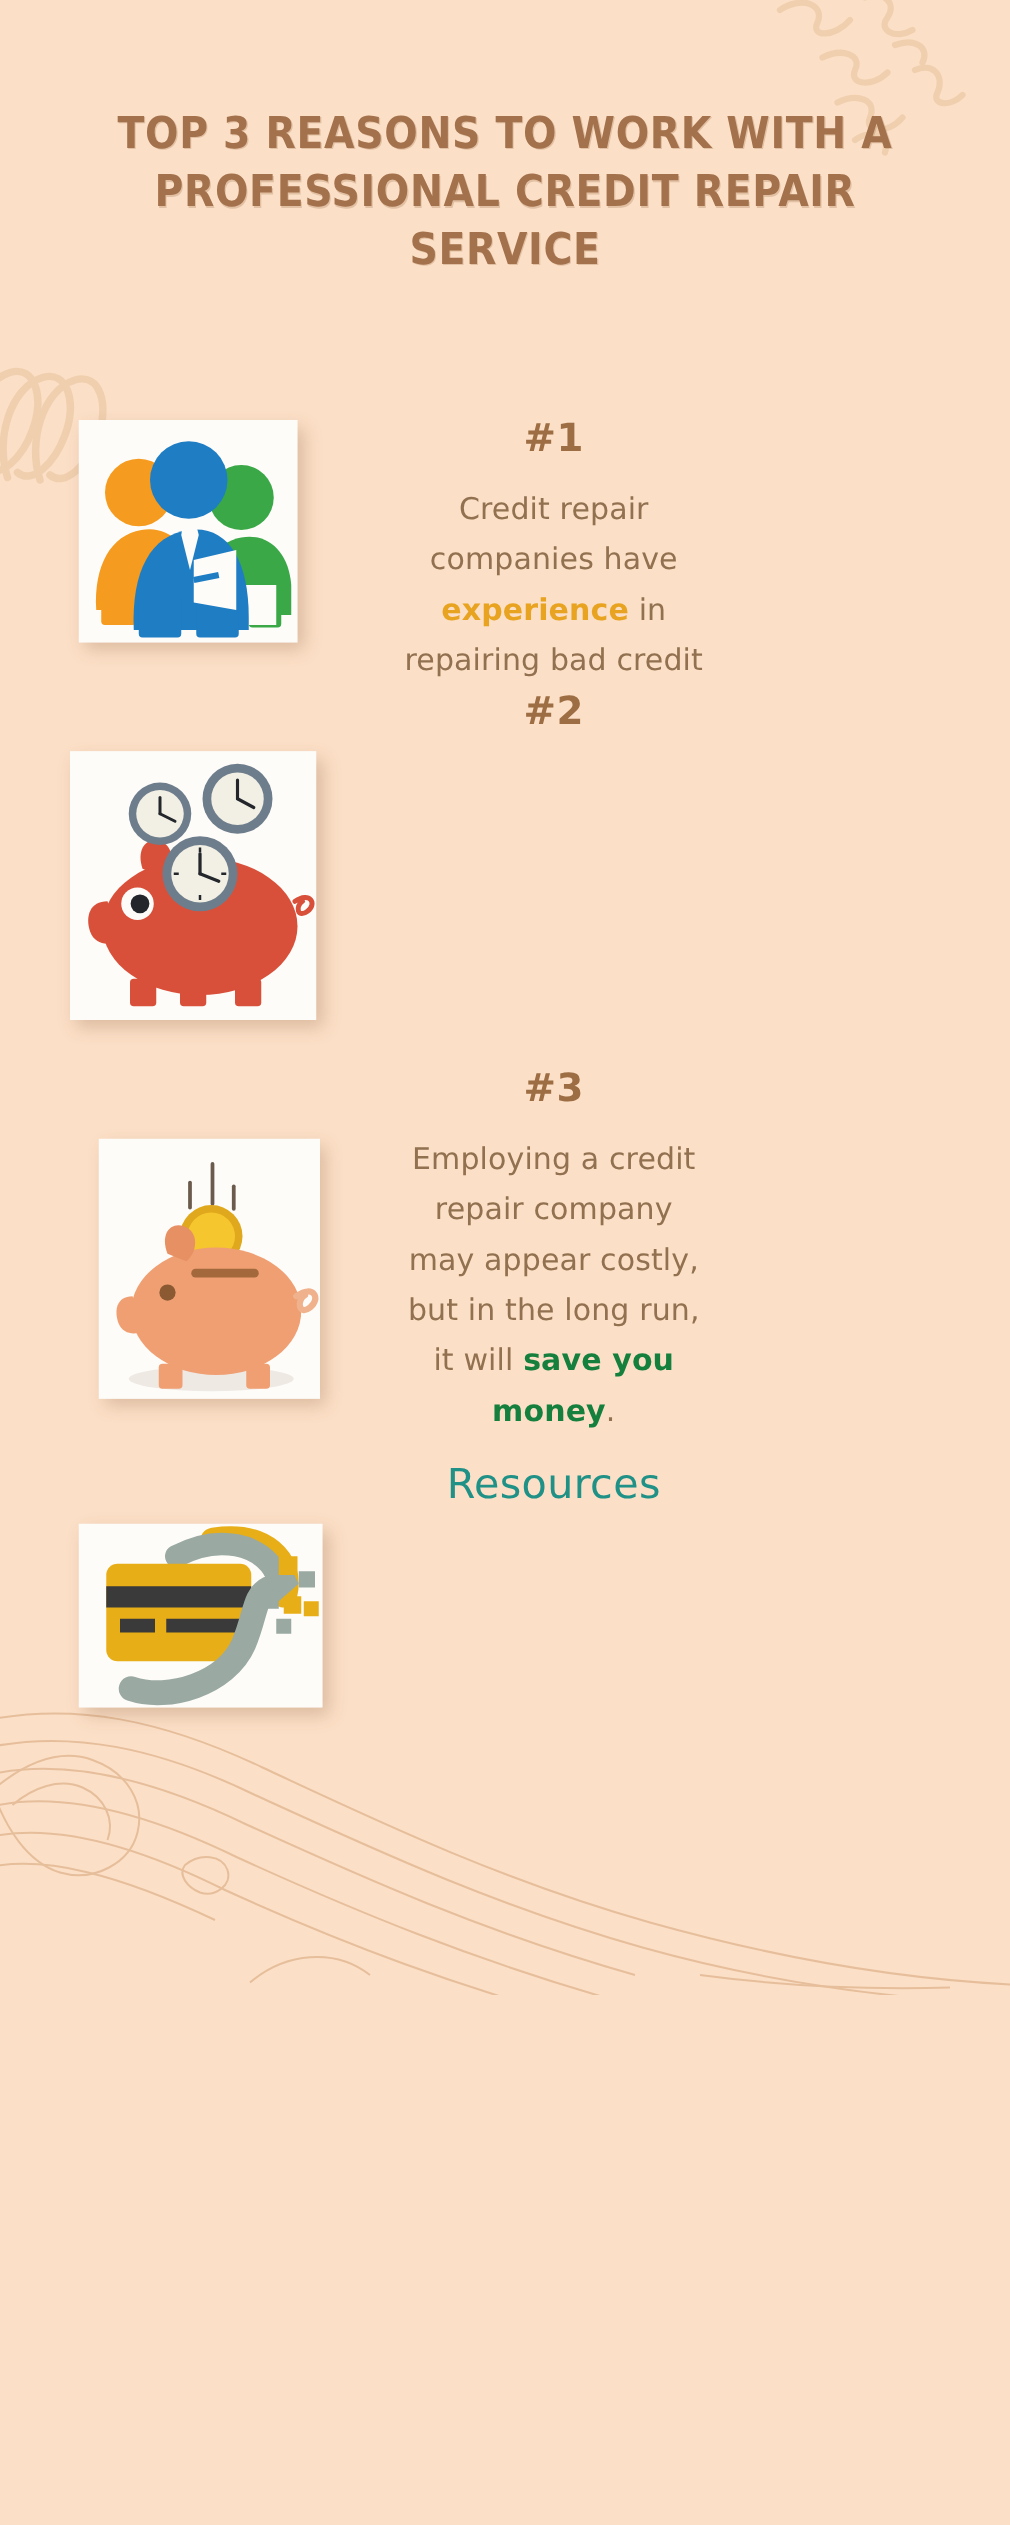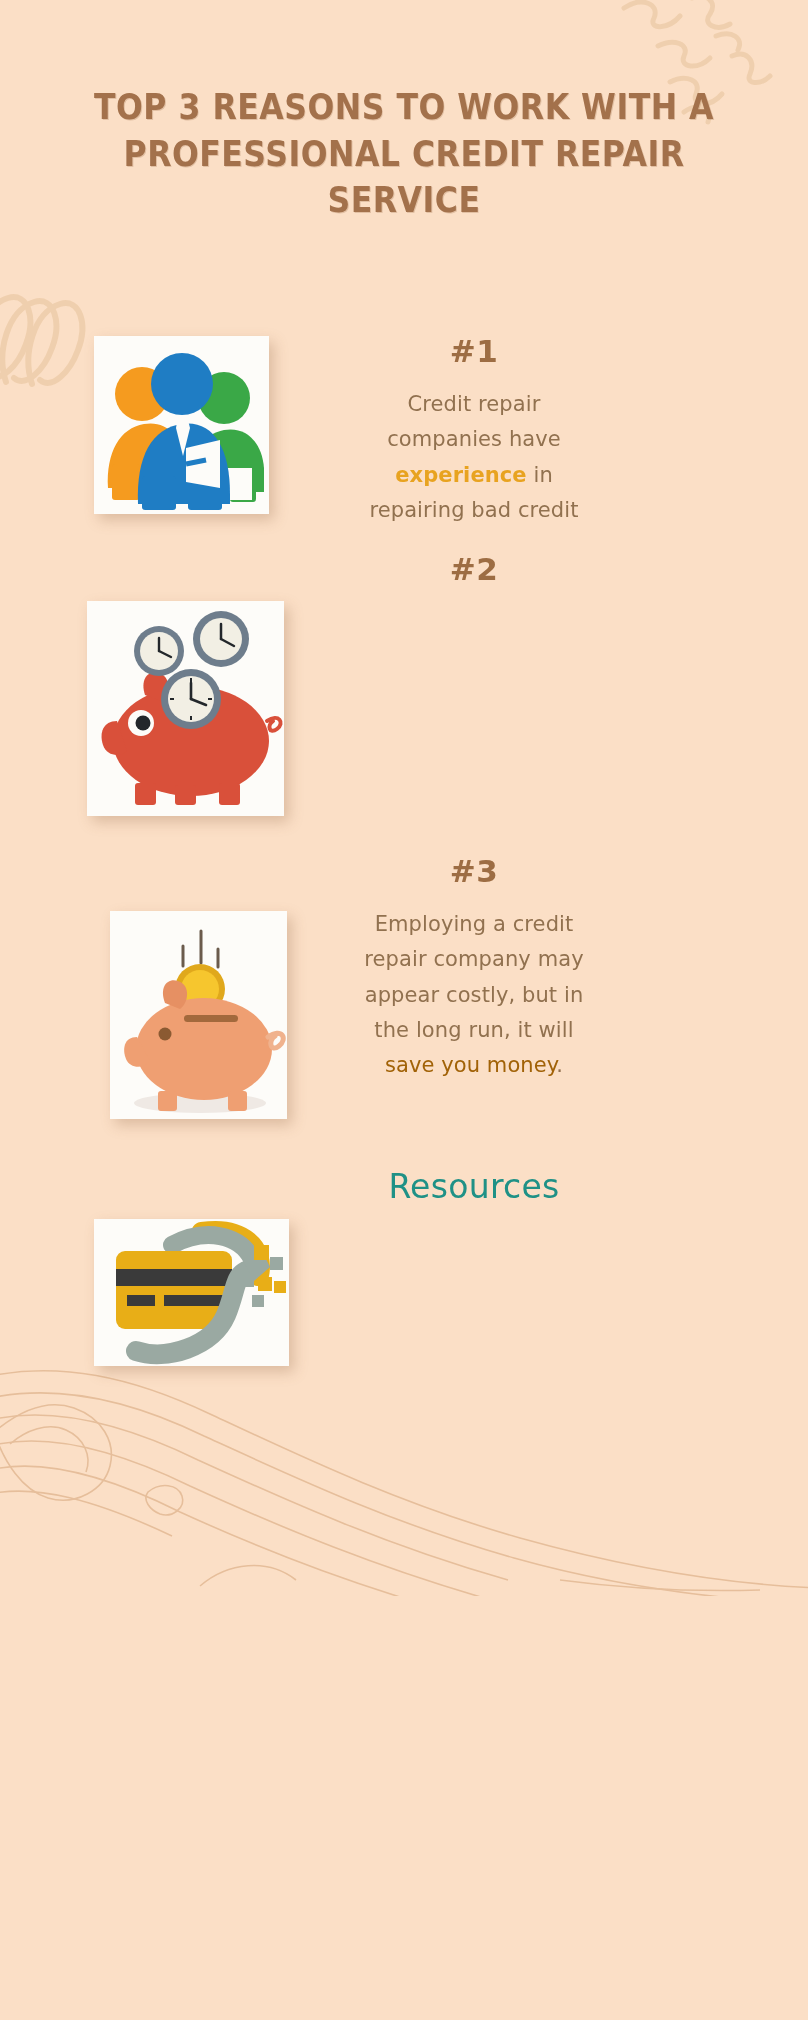--- a/index.html
+++ b/index.html
@@ -11,21 +11,20 @@
     font-family:"DejaVu Sans", sans-serif;
     overflow:hidden;
   }
 
   #poster {
     position:relative;
     width:808px;
     height:1596px;
     background:#fbdfc6;
     overflow:hidden;
-    padding-left:31px;
   }
 
   
   .deco { position:absolute; pointer-events:none; }
   #deco-squiggles-tr { top:-10px; right:-6px; width:230px; height:150px; opacity:.55; }
   #deco-spiral-left  { top:282px; left:-34px; width:130px; height:120px; opacity:.55; }
   #deco-topo-bottom  { bottom:0; left:0; width:808px; height:260px; opacity:.75; }
 
   
   #title {
@@ -64,28 +63,28 @@
     font-weight:700;
     font-size:31px;
     line-height:1;
     letter-spacing:.5px;
     margin-bottom:20px;
   }
 
   .body {
     color:#91714f;
     font-family:"DejaVu Sans", sans-serif;
-    font-size:21px;
+    font-size:24px;
     line-height:1.68;
     letter-spacing:.1px;
   }
 
   .hl-experience { color:#e8a320; font-weight:700; }
   .hl-savetime   { color:#c8513d; font-weight:700; }
-  .hl-savemoney  { color:#a16207; font-weight:400; }
+  .hl-savemoney  { color:#15803d; font-weight:700; }
   .hl-asap       { color:#e9596b; font-weight:700; }
 
   #resources-heading {
     color:#1f9186;
     font-family:"DejaVu Sans", sans-serif;
     font-size:33px;
     font-weight:400;
     line-height:1;
     letter-spacing:.3px;
     margin-bottom:18px;

